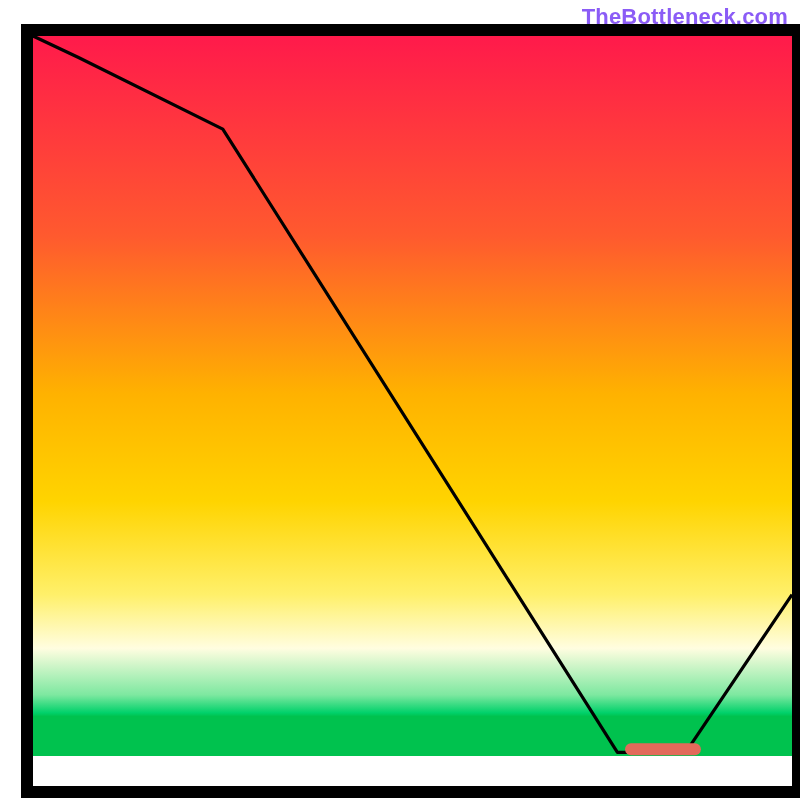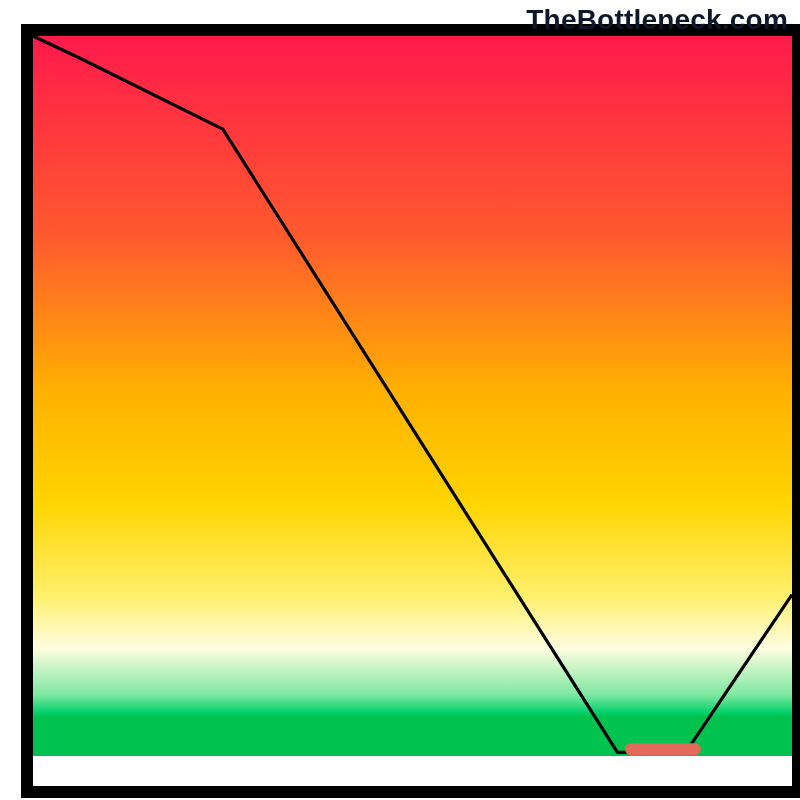--- a/index.html
+++ b/index.html
@@ -13,23 +13,23 @@
   }
   .wrap {
     position: relative;
     width: 800px;
     height: 800px;
   }
   .watermark {
     position: absolute;
     top: 4px;
     right: 12px;
-    font-size: 28px;
+    font-size: 22px;
     font-weight: 600;
-    color: #0f172a;
+    color: #8b5cf6;
     letter-spacing: 0.2px;
   }
   svg { display: block; }
 </style>
 </head>
 <body>
 
 <div class="wrap">
   <div class="watermark">TheBottleneck.com</div>
 

